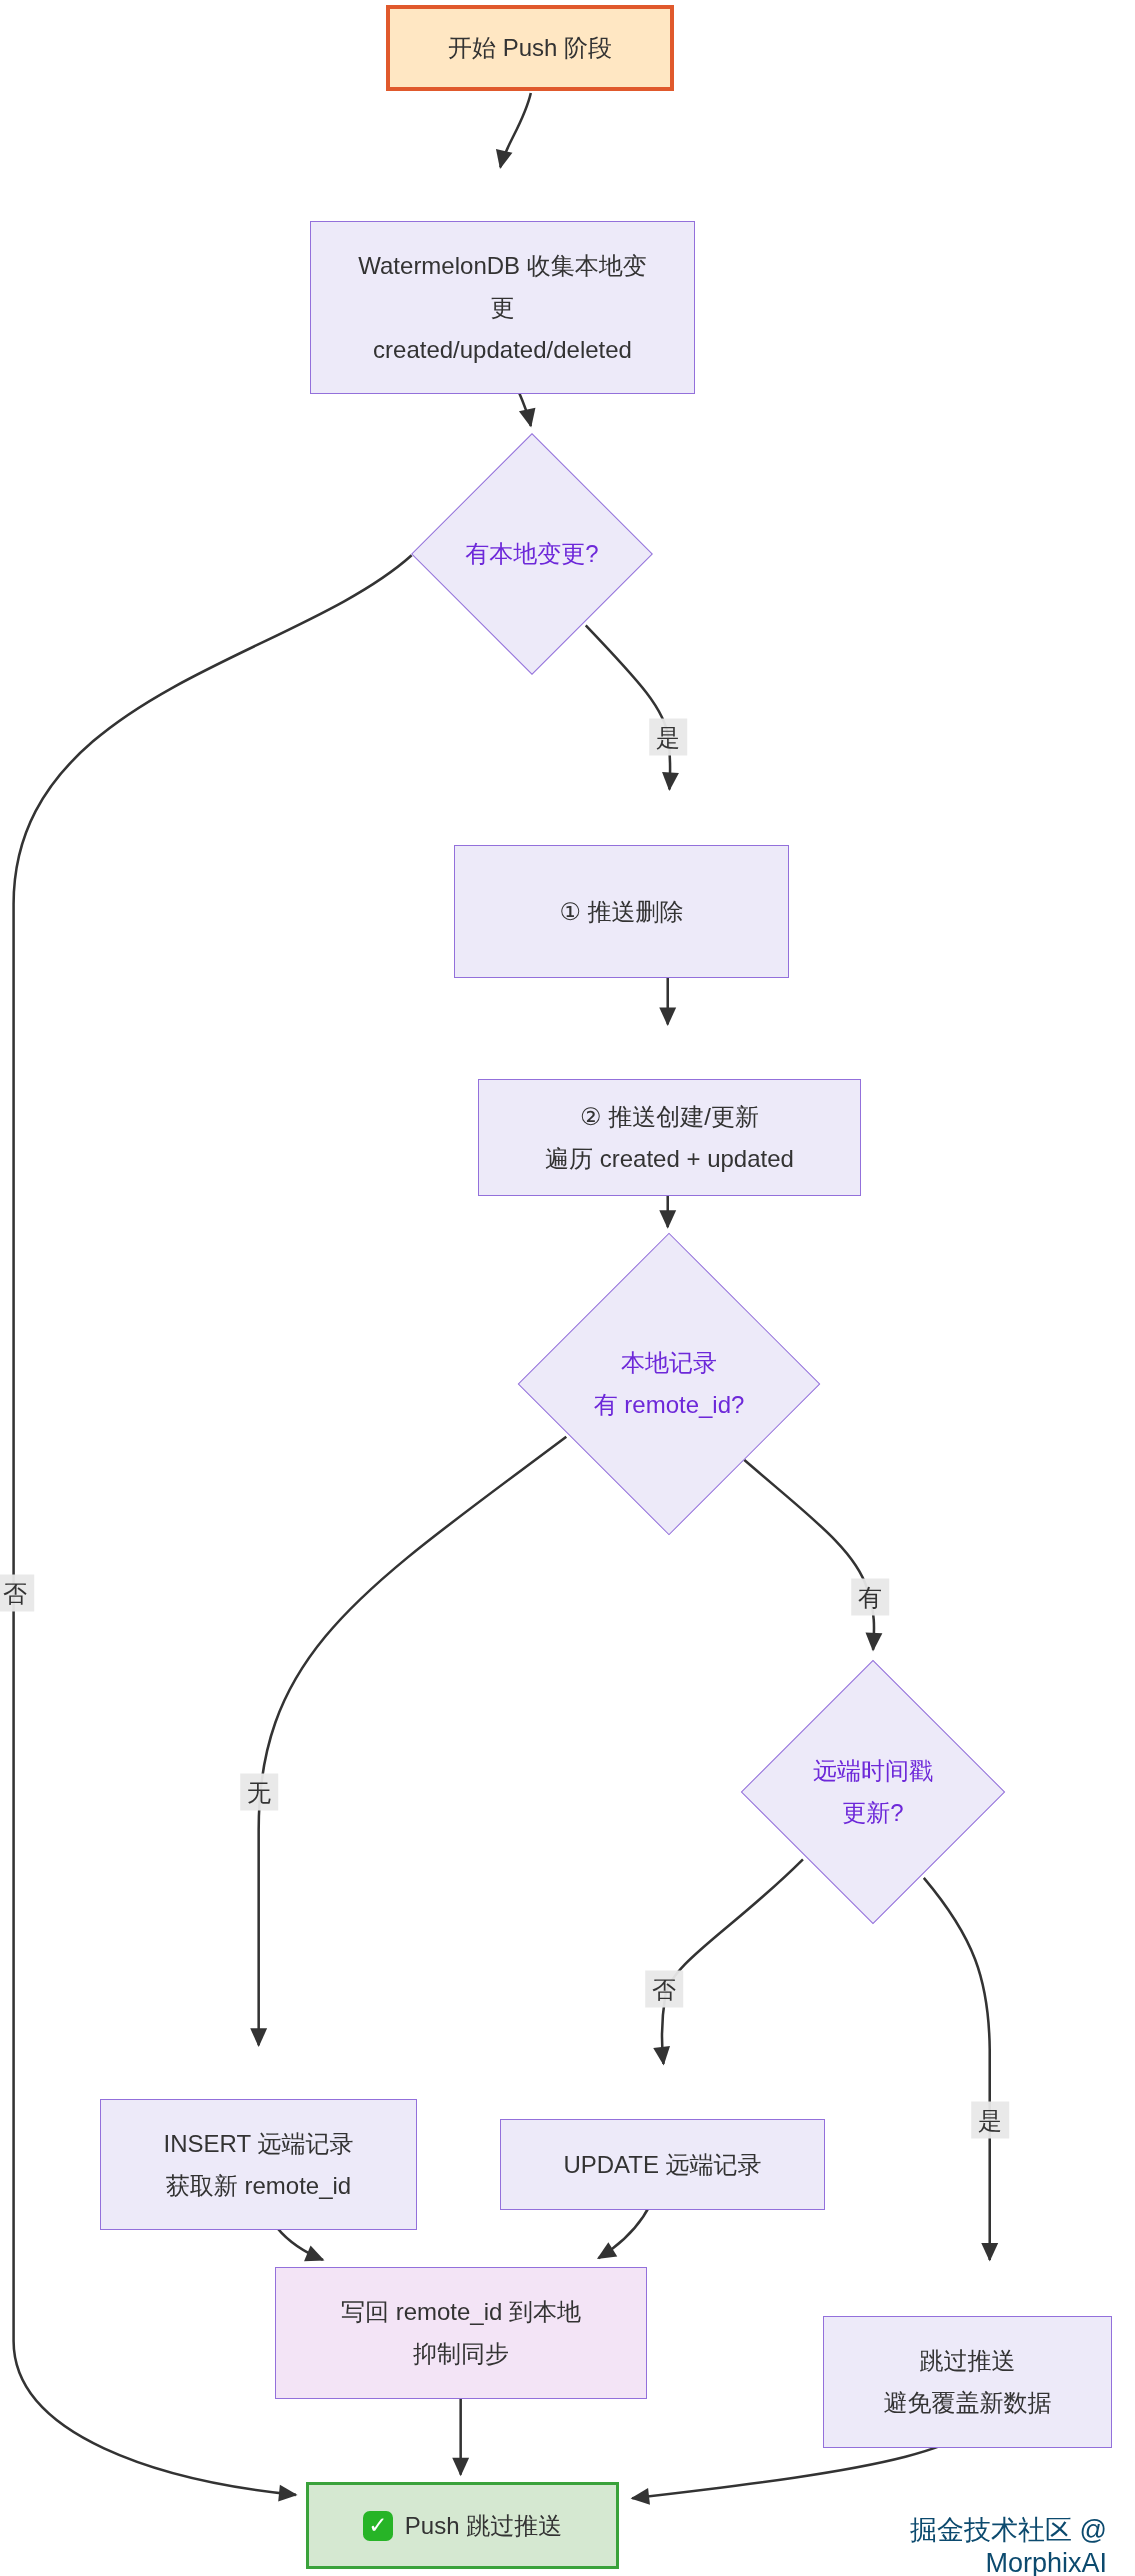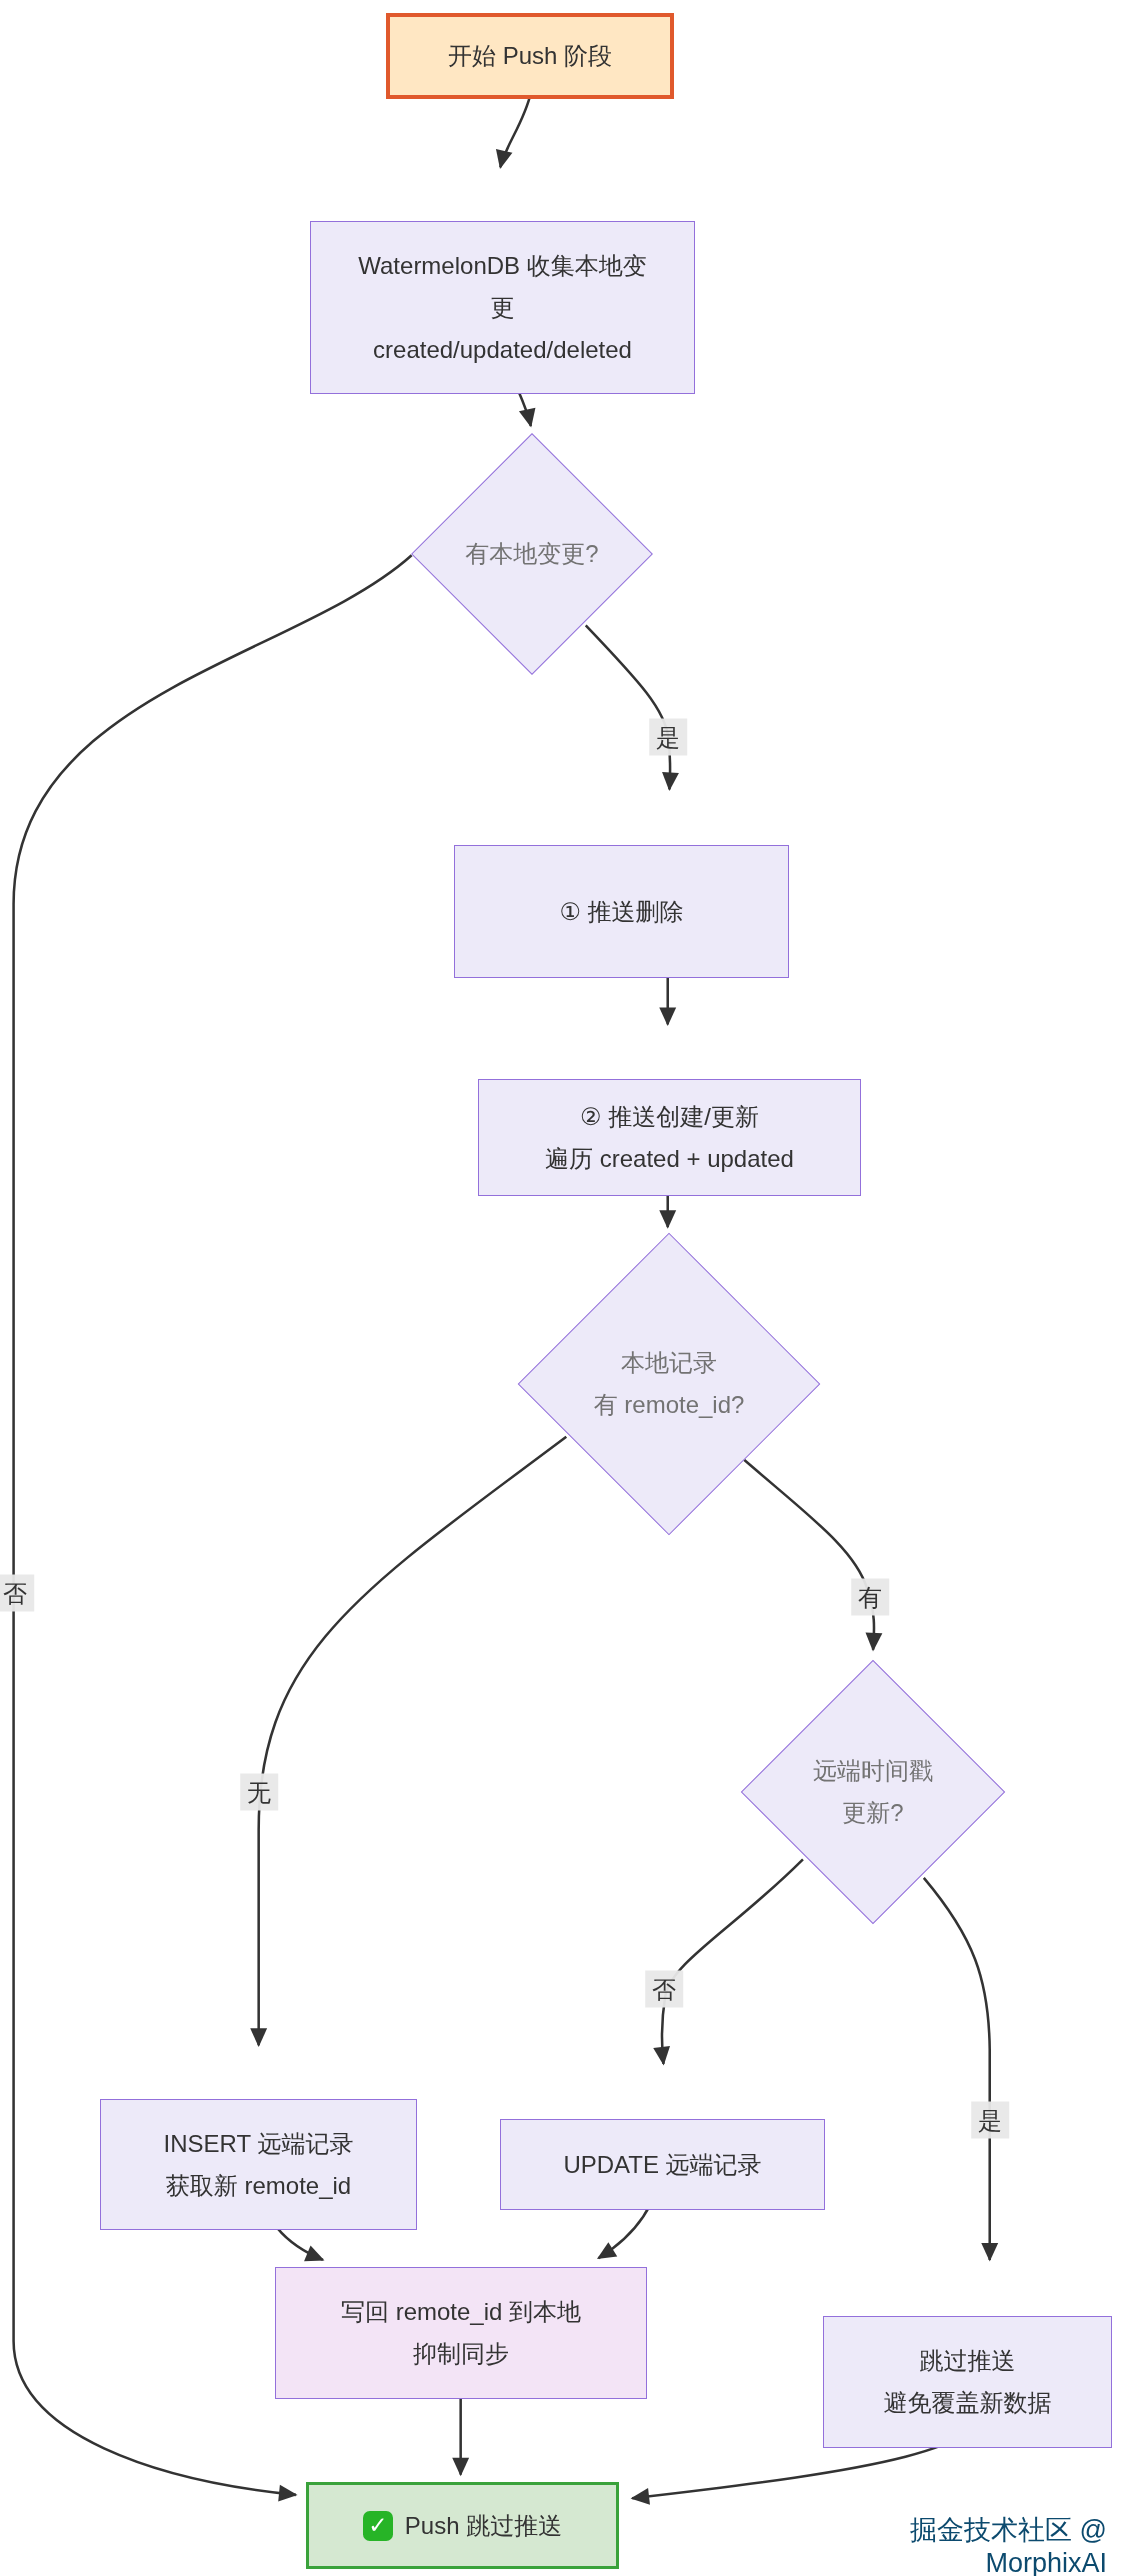--- a/index.html
+++ b/index.html
@@ -28,21 +28,21 @@
     position:absolute;
     box-sizing:border-box;
     background:#EDEAF9;border:1.7px solid #9370DB;
     transform:translate(-50%,-50%) rotate(45deg);
   }
   .diamond-label{
     position:absolute;
     transform:translate(-50%,-50%);
     width:270px;
     text-align:center;
-    font-size:24px;line-height:1.75;color:#737373;
+    font-size:24px;line-height:1.75;color:#6d28d9;
   }
   .edge-label{
     position:absolute;
     transform:translate(-50%,-50%);
     background:rgba(232,232,232,0.95);
     padding:2.5px 6.8px;
     font-size:24px;color:#333333;
     white-space:nowrap;
   }
   .check-icon{
@@ -81,21 +81,21 @@
     <path d="M880,1727 C955,1792 1012,1833 1026,1880 C1037,1912 1034,1932 1033,1952" marker-end="url(#arrow)"></path>
     <path d="M950,2200 C868,2282 794,2322 787,2362 C781,2400 783,2424 785,2442" marker-end="url(#arrow)"></path>
     <path d="M1093,2222 C1152,2292 1170,2342 1171,2425 L1171,2674" marker-end="url(#arrow)"></path>
     <path d="M306,2582 C311,2632 346,2659 382,2674" marker-end="url(#arrow)"></path>
     <path d="M784,2558 C778,2616 742,2651 708,2672" marker-end="url(#arrow)"></path>
     <path d="M545,2838 L545,2928" marker-end="url(#arrow)"></path>
     <path d="M1171,2839 C1171,2898 1046,2922 748,2956" marker-end="url(#arrow)"></path>
   </g>
 </svg>
 
-<div class="node start" style="left:386px;top:13px;width:288px;height:86px;">
+<div class="node start" style="left:386px;top:5px;width:288px;height:86px;">
   <div>开始 Push 阶段</div>
 </div>
 
 <div class="node rect" style="left:310px;top:173px;width:385px;height:173px;">
   <div>WatermelonDB 收集本地变</div>
   <div>更</div>
   <div>created/updated/deleted</div>
 </div>
 
 <div class="diamond-shape" style="left:532px;top:554px;width:171px;height:171px;"></div>

